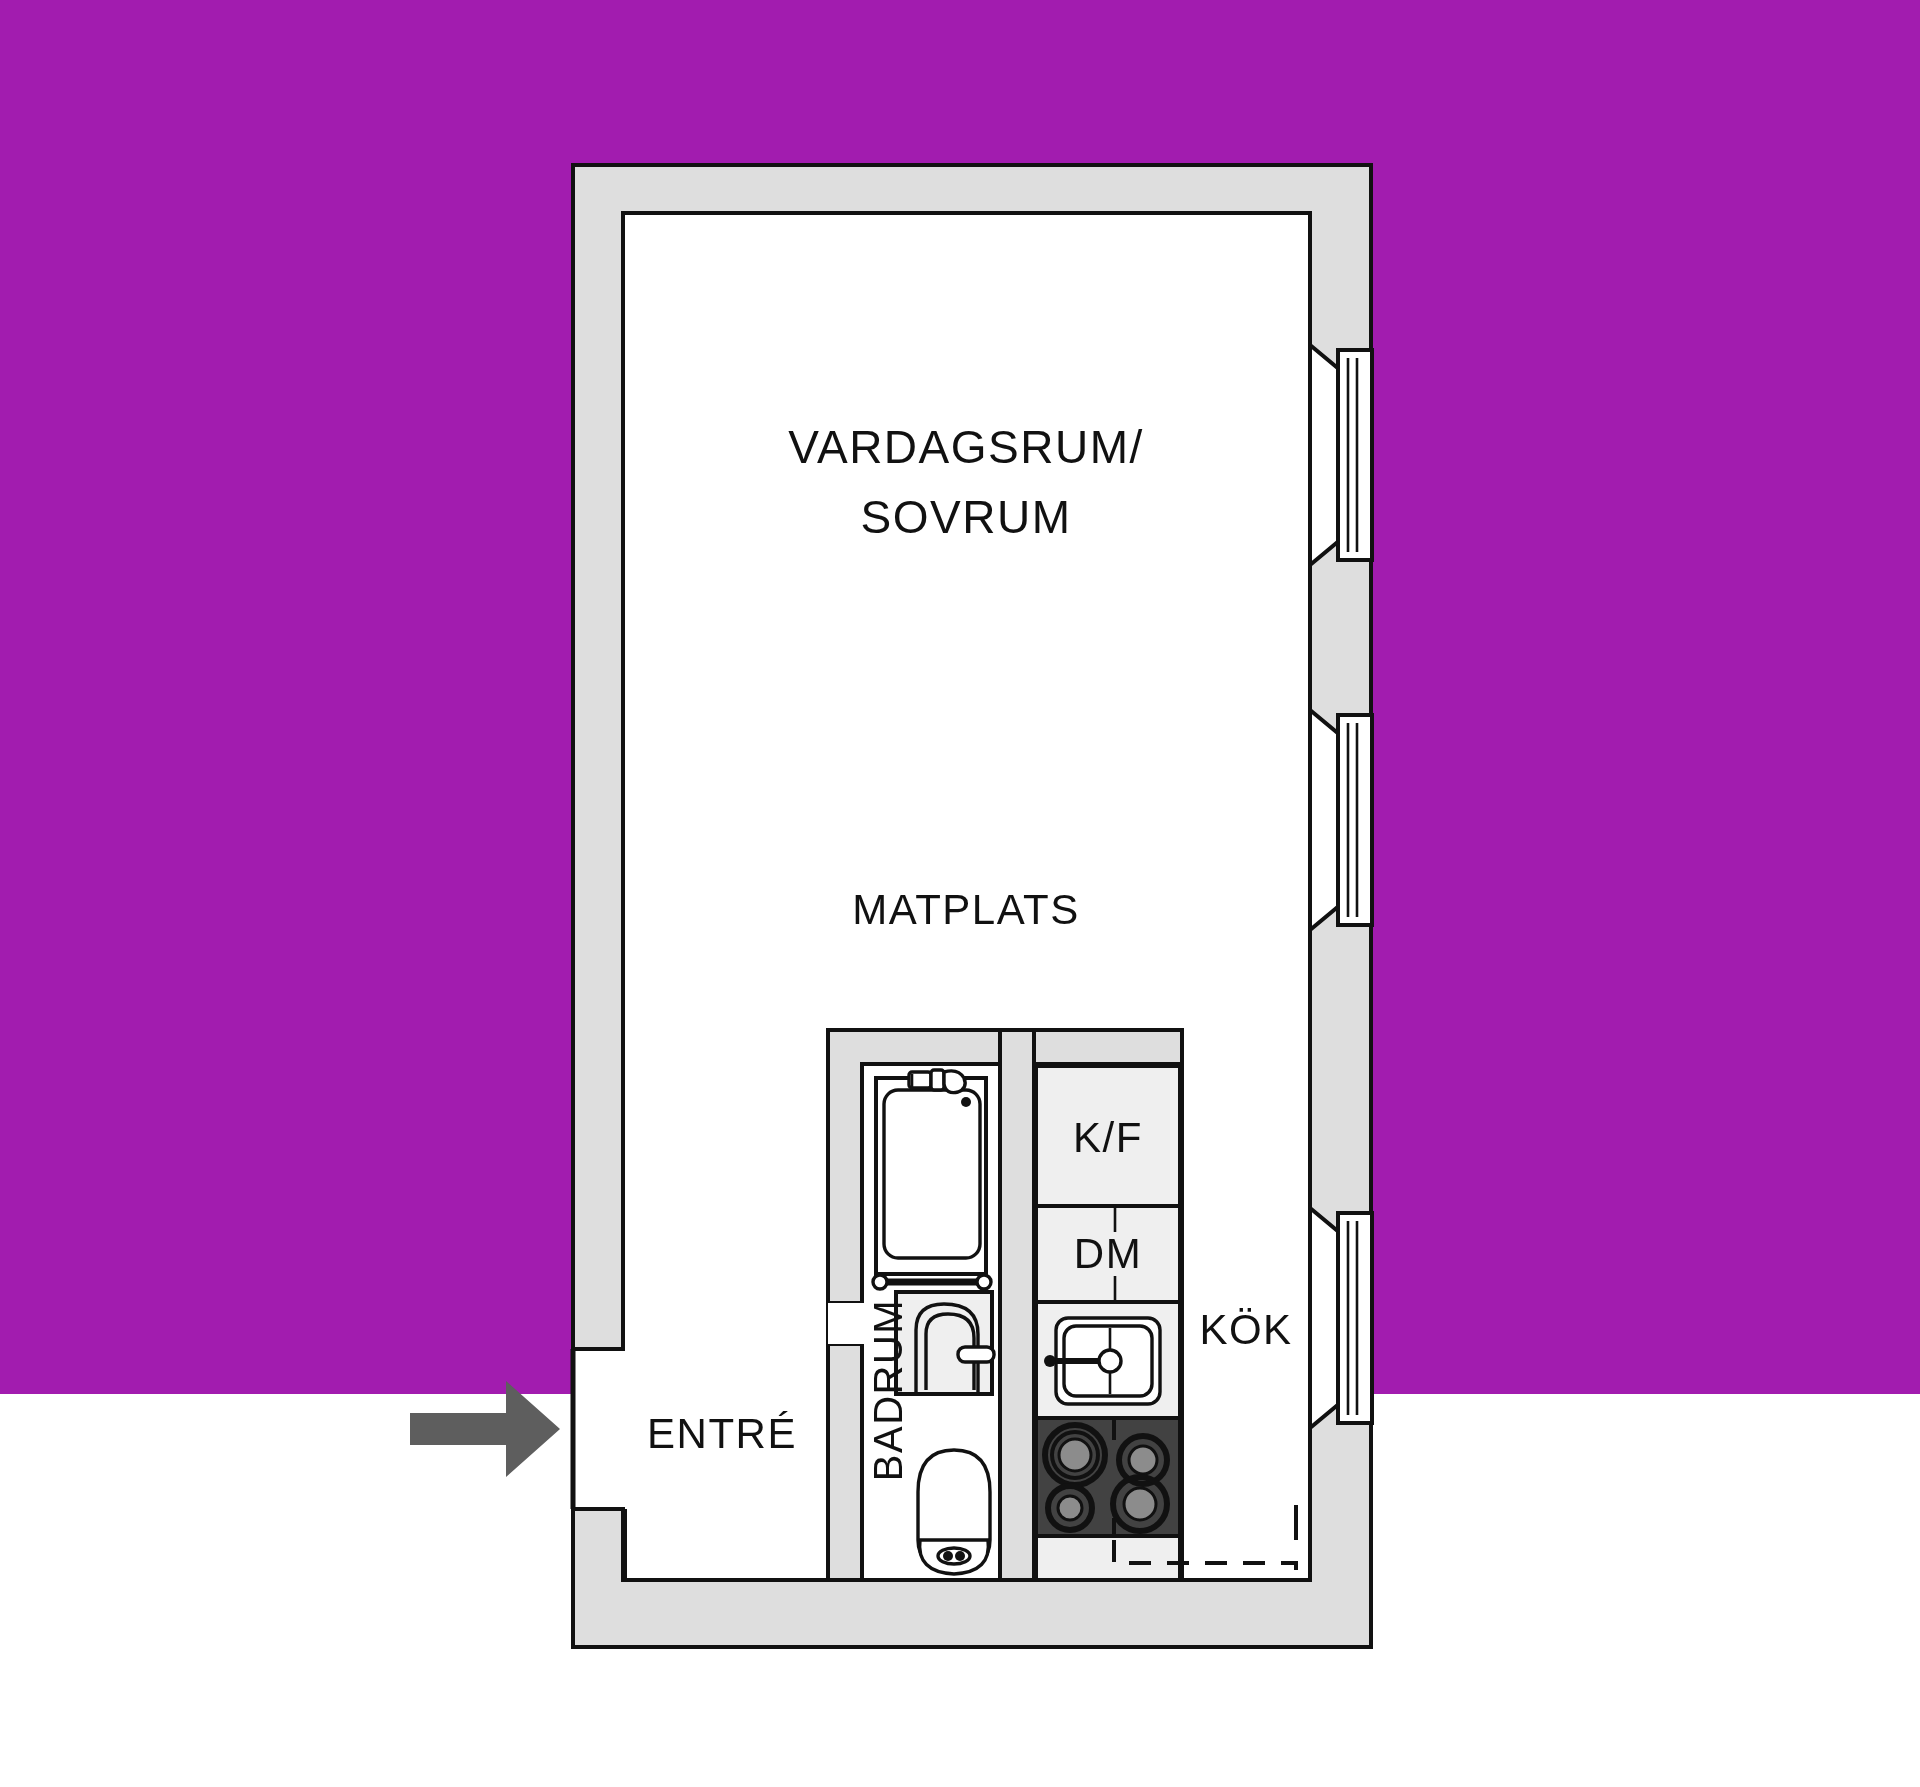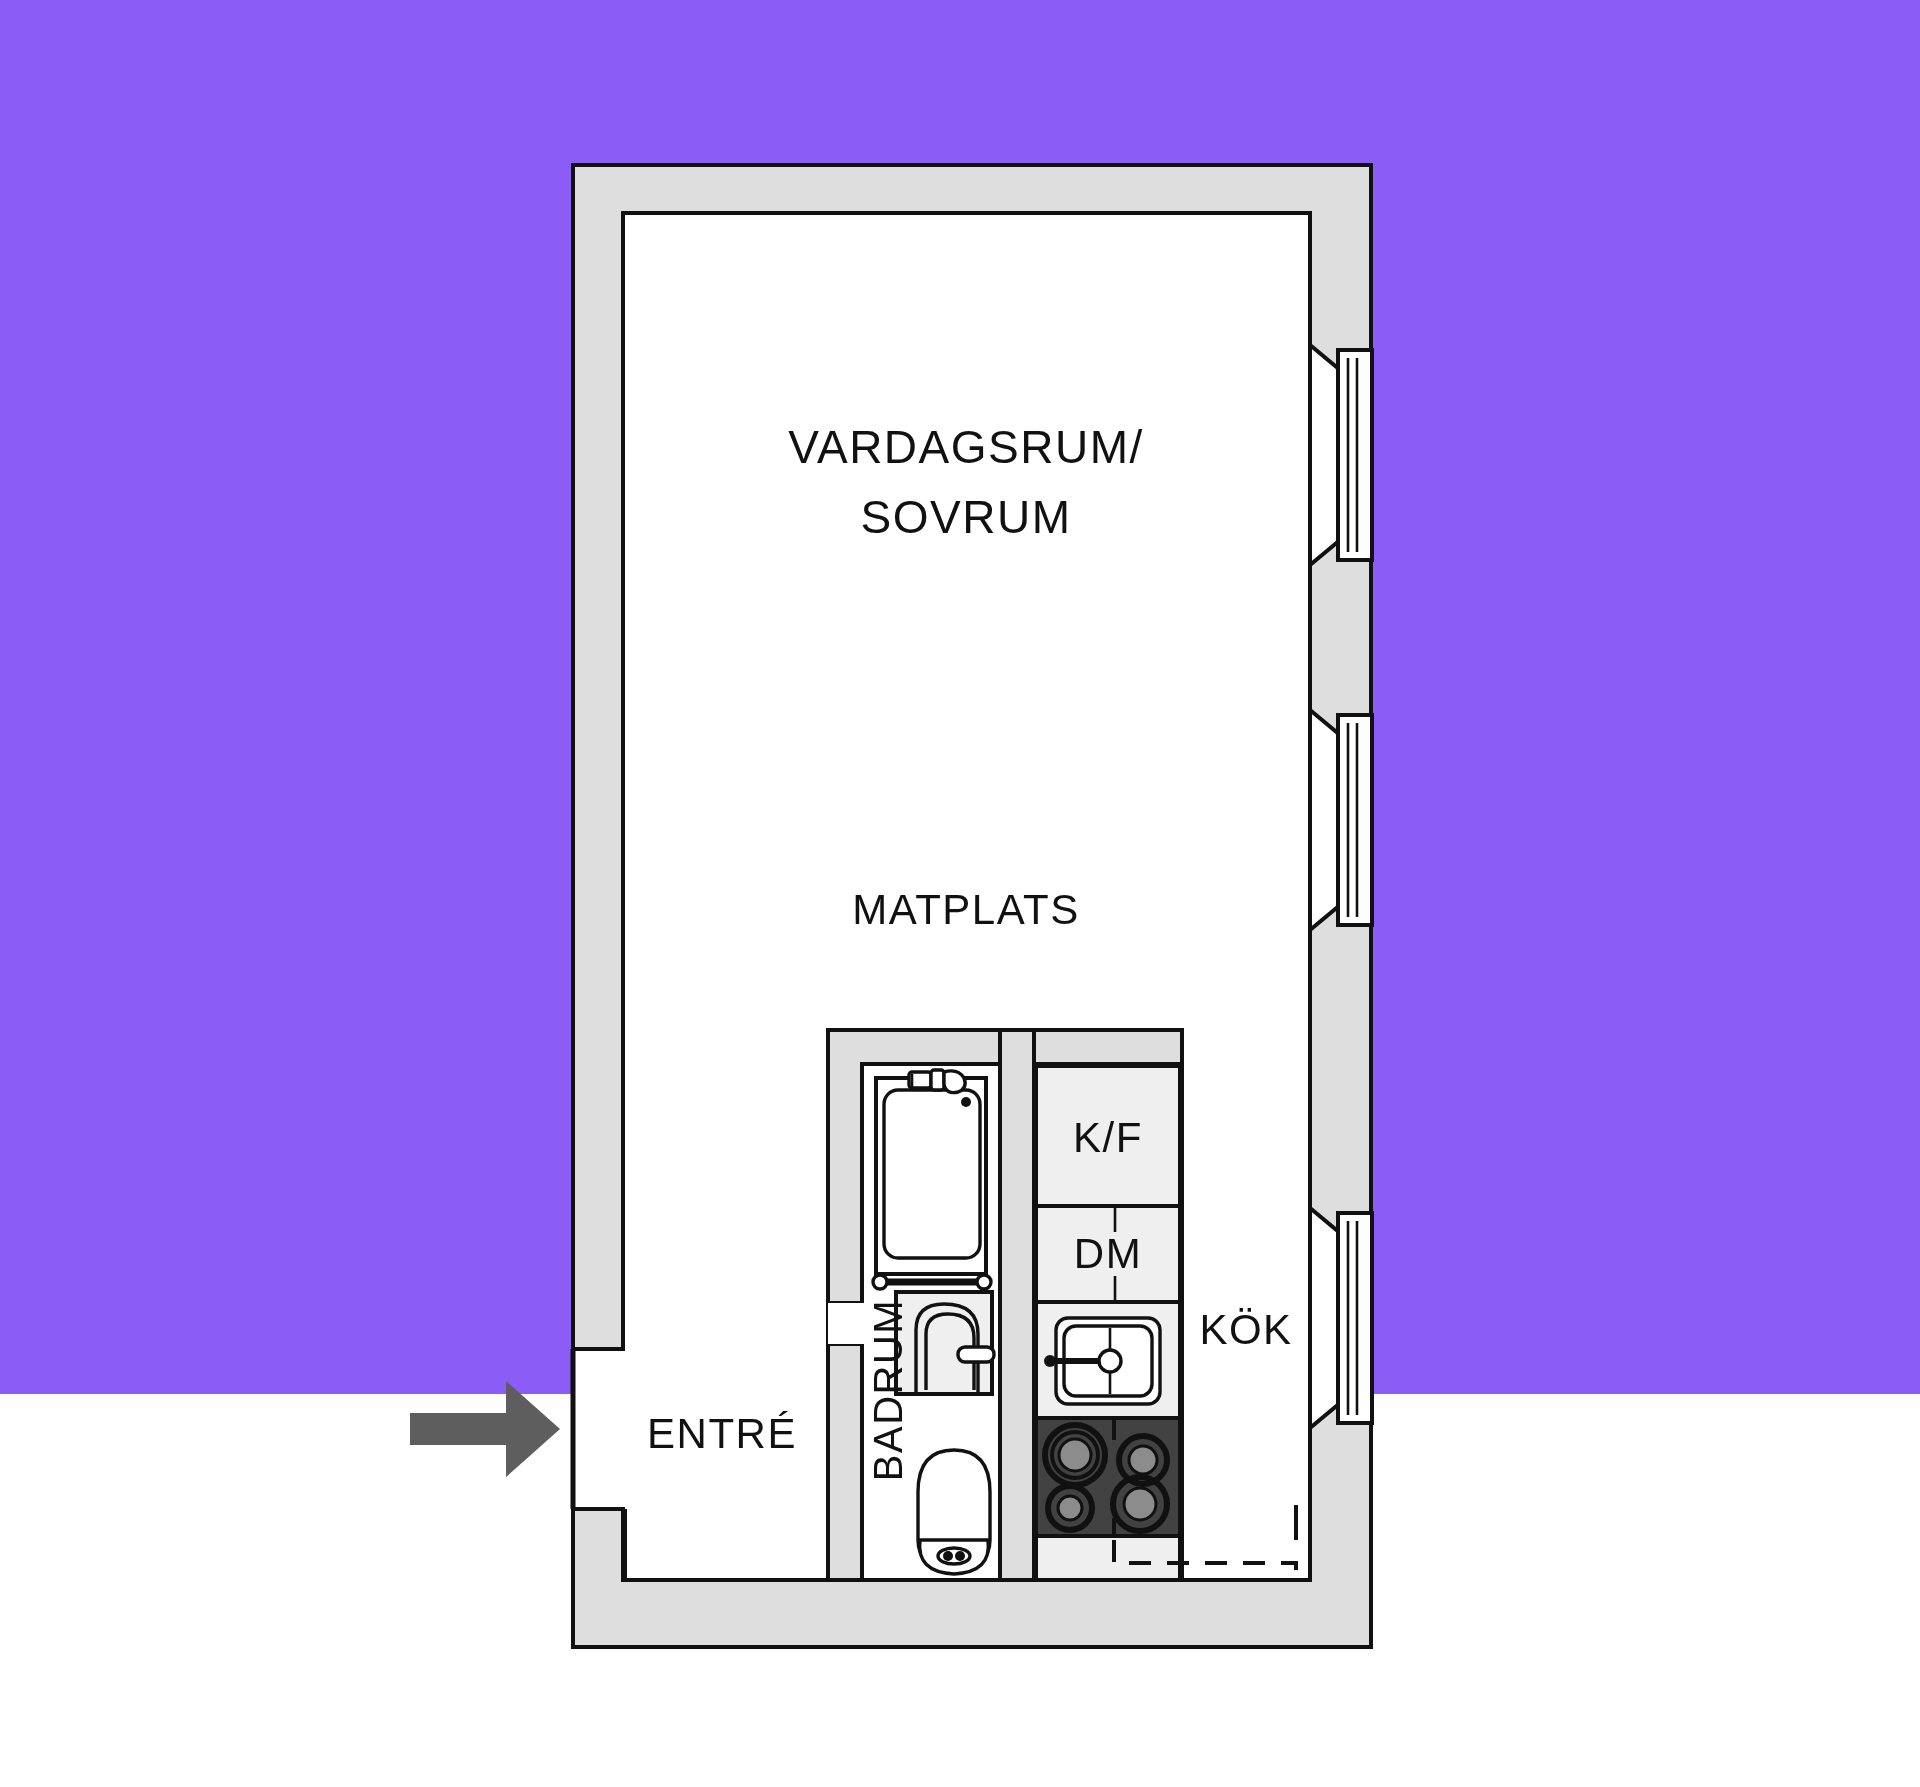--- a/index.html
+++ b/index.html
@@ -9,21 +9,21 @@
     background: #ffffff;
     width: 1920px;
     height: 1787px;
     overflow: hidden;
     font-family: "Liberation Sans", sans-serif;
   }
   #plan-root {
     position: relative;
     width: 1920px;
     height: 1394px;
-    background: #8b5cf6;
+    background: #a21caf;
   }
   svg#floorplan {
     display: block;
     width: 1920px;
     height: 1787px;
   }
   .room-label {
     font-family: "Liberation Sans", sans-serif;
     fill: #111111;
     font-weight: 400;

